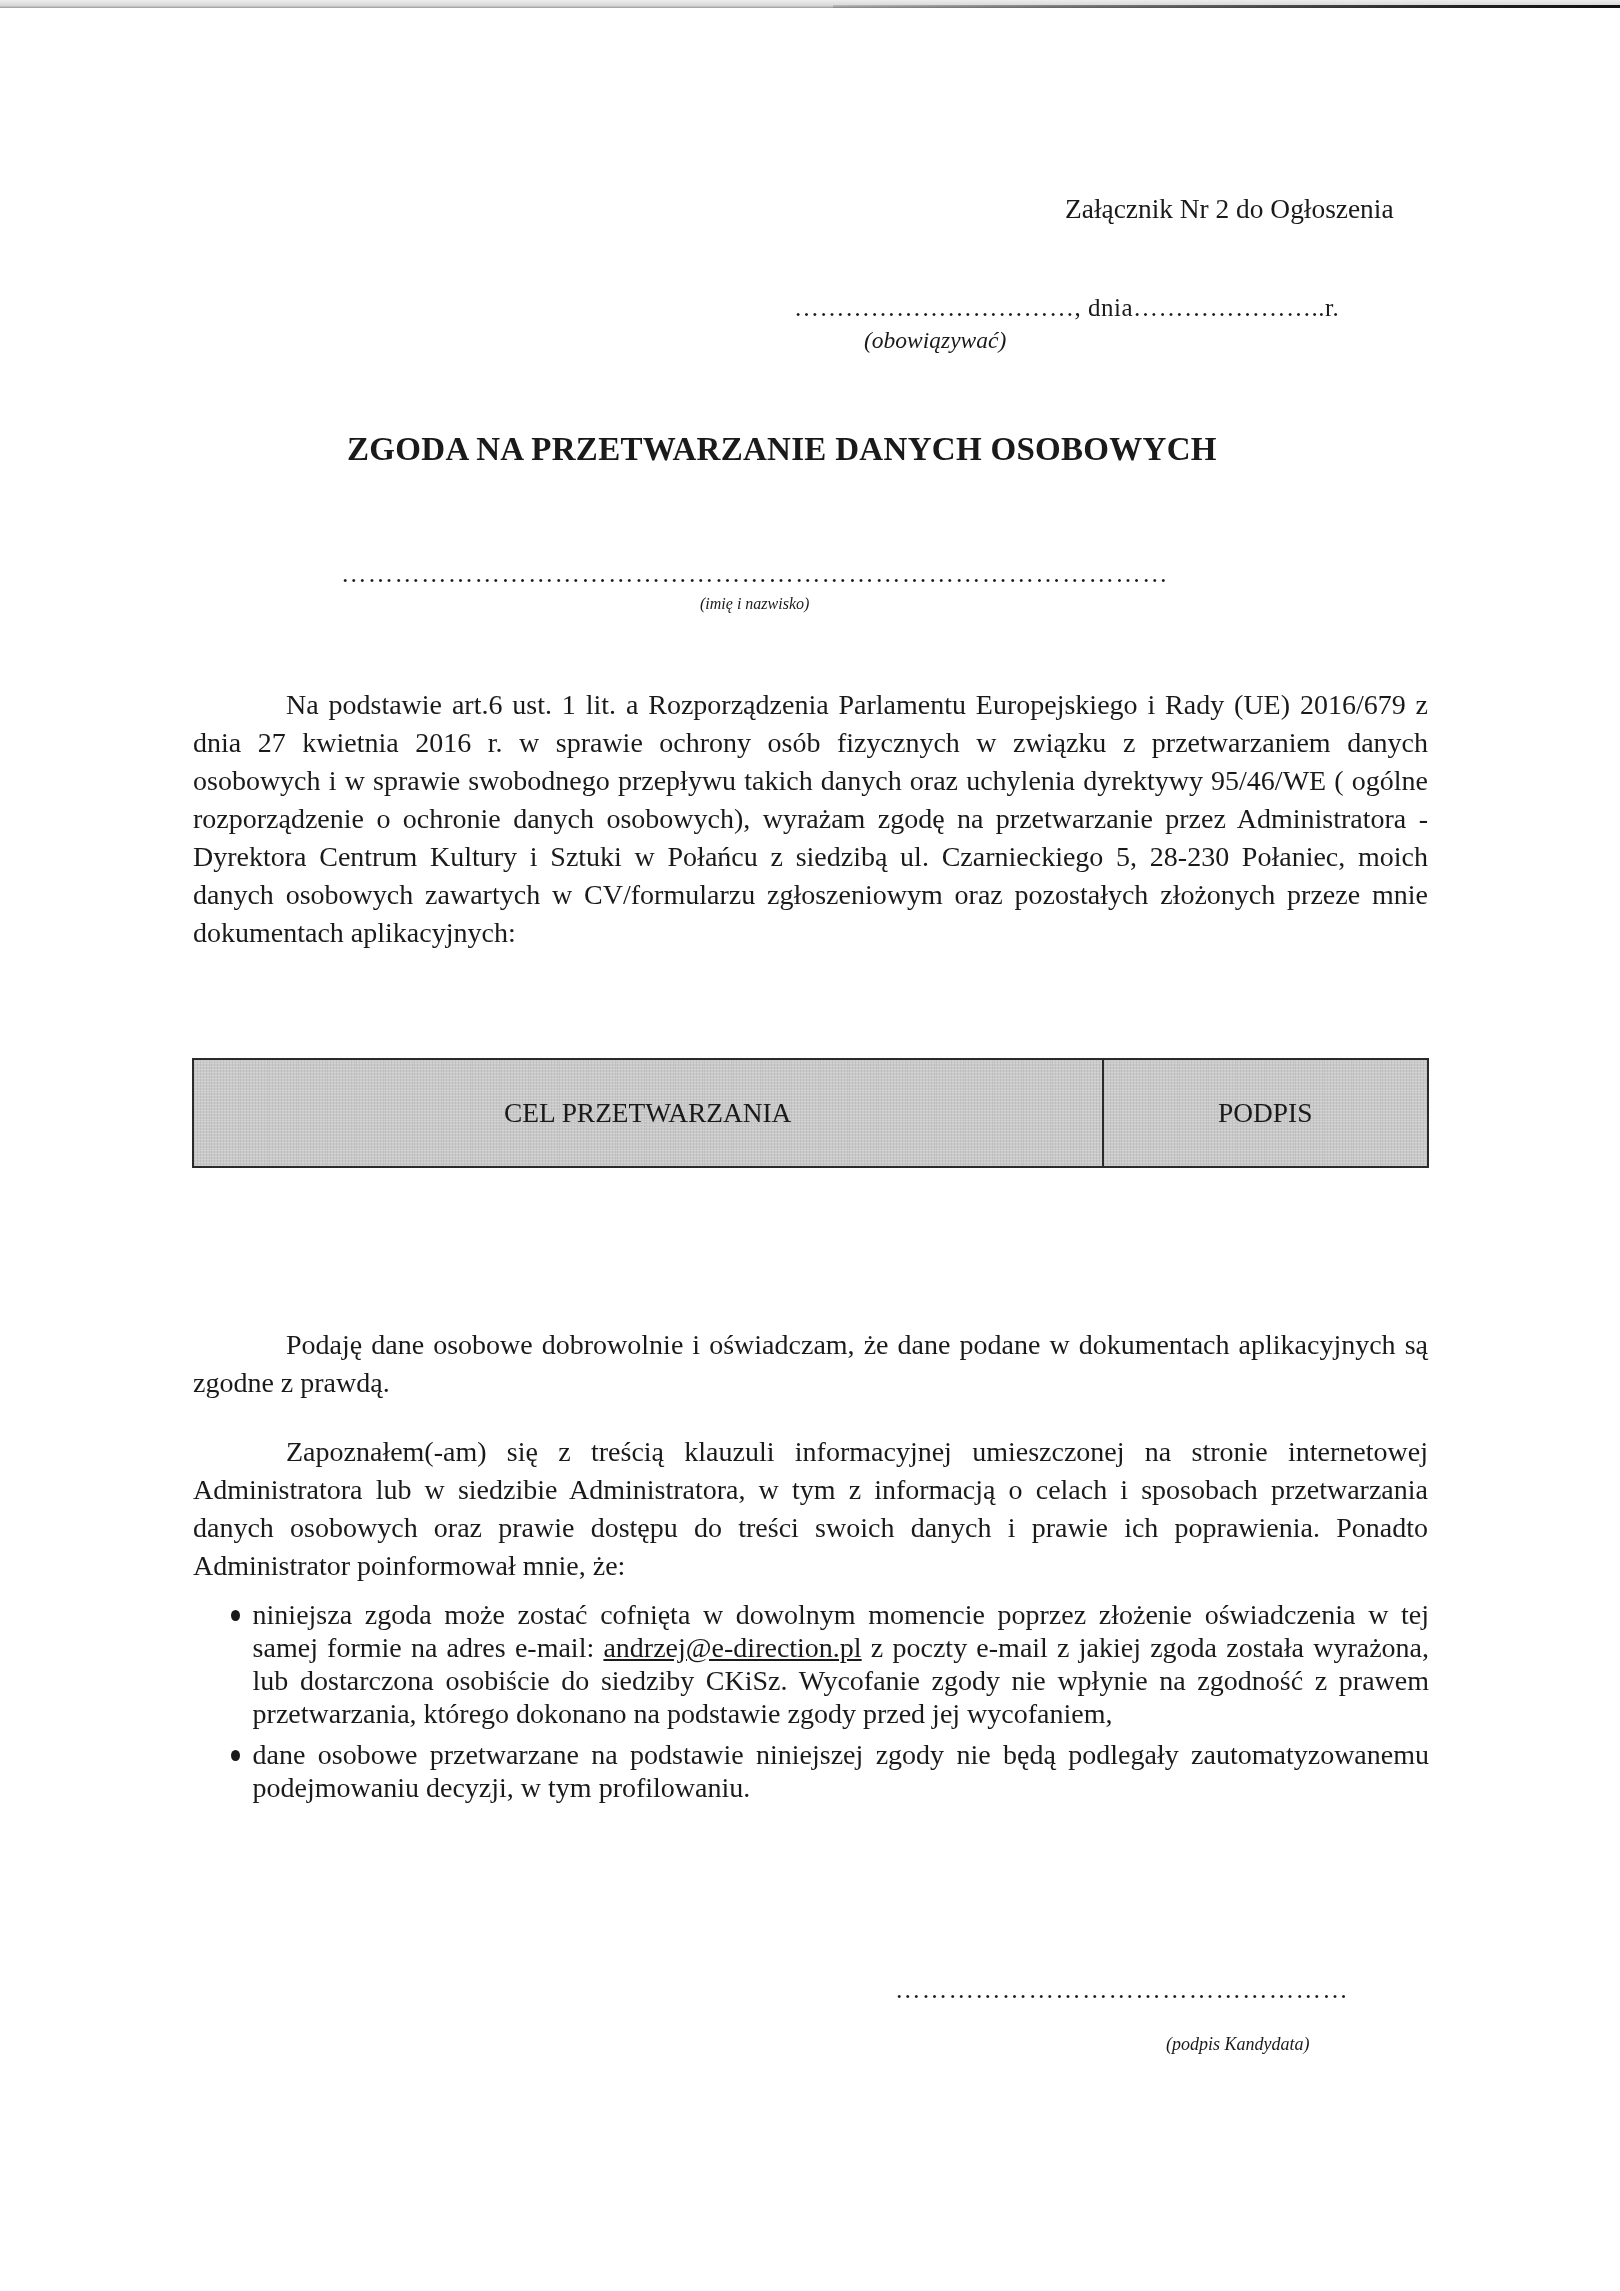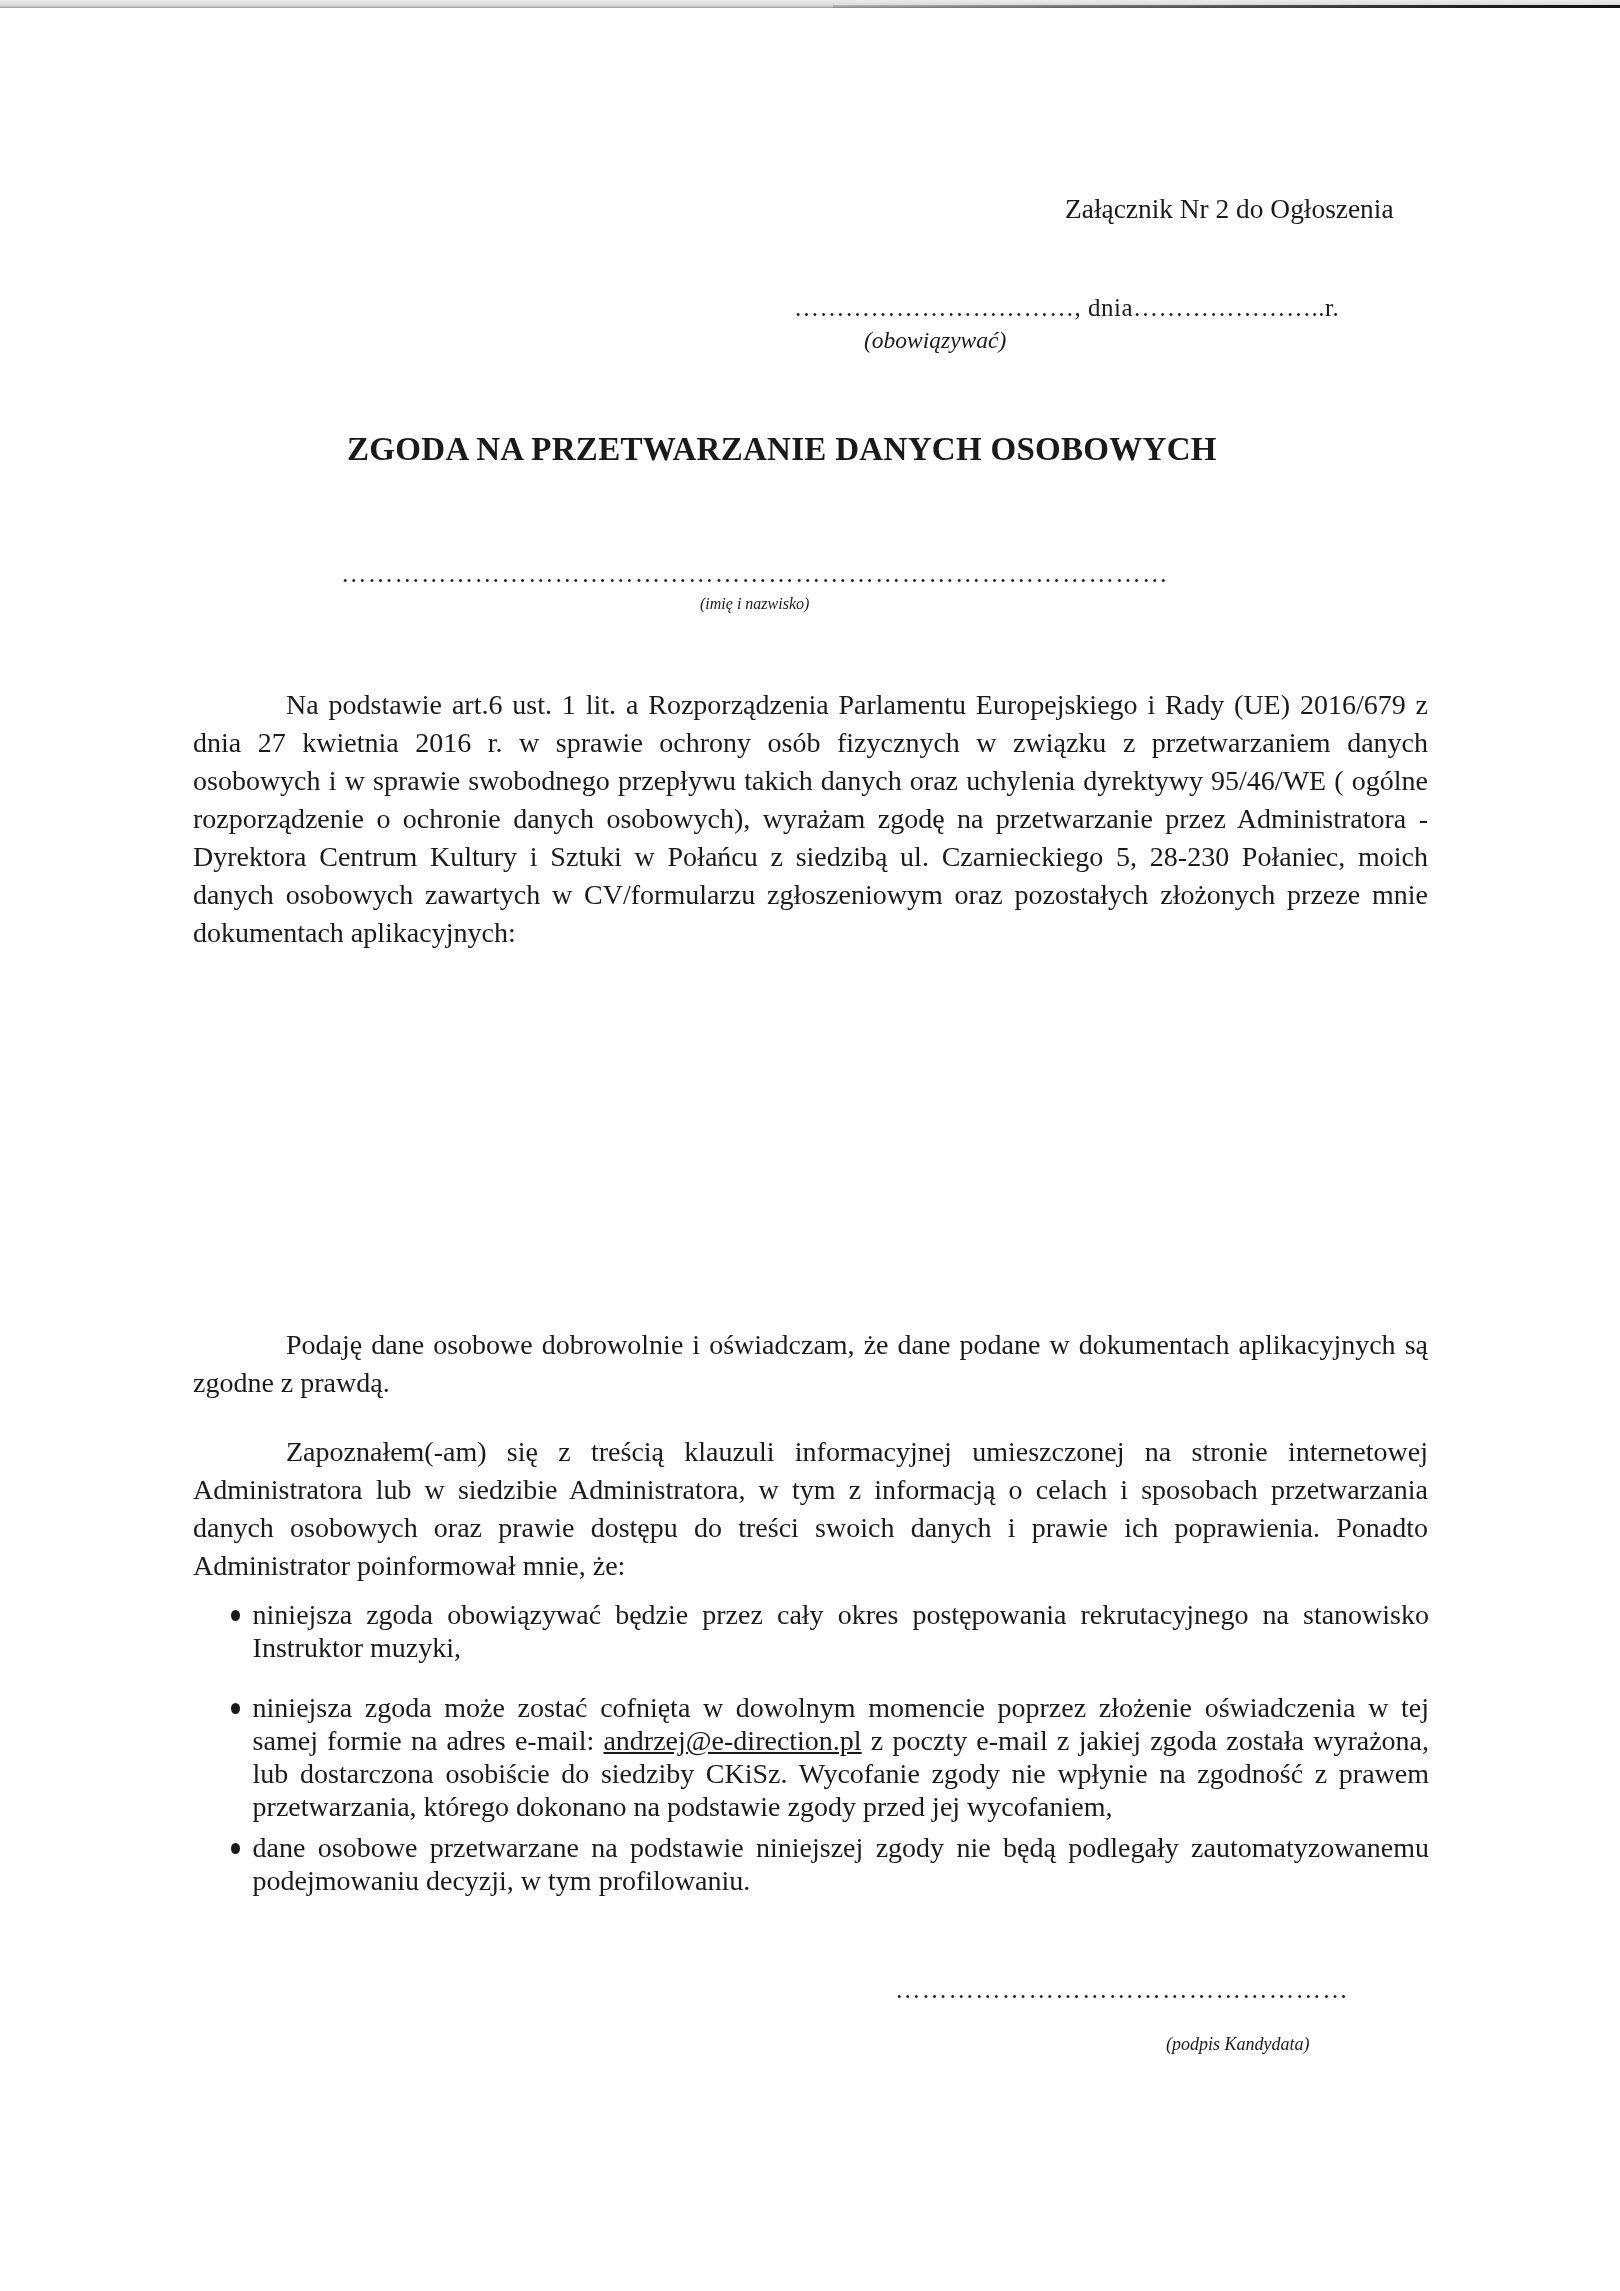--- a/index.html
+++ b/index.html
@@ -80,32 +80,32 @@
 
 <div class="abs title">ZGODA NA PRZETWARZANIE DANYCH OSOBOWYCH</div>
 
 <div class="abs name-line">…………………………………………………………………………………</div>
 <div class="abs name-hint">(imię i nazwisko)</div>
 
 <div class="abs para p1"><span class="indent"></span><span>Na podstawie art.6 ust. 1 lit. a Rozporządzenia Parlamentu Europejskiego i Rady (UE) 2016/679 z dnia 27 kwietnia 2016 r. w sprawie ochrony osób fizycznych w związku z przetwarzaniem danych osobowych i w sprawie swobodnego przepływu takich danych oraz uchylenia dyrektywy 95/46/WE ( ogólne rozporządzenie o ochronie danych osobowych), wyrażam zgodę na przetwarzanie przez Administratora - Dyrektora Centrum Kultury i Sztuki w Połańcu z siedzibą ul. Czarnieckiego 5, 28-230 Połaniec, moich danych osobowych zawartych w CV/formularzu zgłoszeniowym oraz pozostałych złożonych przeze mnie dokumentach aplikacyjnych:</span></div>
 
 <table class="abs tbl">
   <tbody>
+      <tr>
+    <td class="head c1">CEL PRZETWARZANIA</td>
+    <td class="head c2">PODPIS</td>
+  </tr>
 </tbody>
   </table>
 
 <div class="abs para p2"><span class="indent"></span><span>Podaję dane osobowe dobrowolnie i oświadczam, że dane podane w dokumentach aplikacyjnych są zgodne z prawdą.</span></div>
 
 <div class="abs para p3"><span class="indent"></span><span>Zapoznałem(-am) się z treścią klauzuli informacyjnej umieszczonej na stronie internetowej Administratora lub w siedzibie Administratora, w tym z informacją o celach i sposobach przetwarzania danych osobowych oraz prawie dostępu do treści swoich danych i prawie ich poprawienia. Ponadto Administrator poinformował mnie, że:</span></div>
 
 <ul class="abs bullets">
-  <li class="b1">
-    <span class="dot"></span>
-    <span class="txt">niniejsza zgoda obowiązywać będzie przez cały okres postępowania rekrutacyjnego na stanowisko Instruktor muzyki,</span>
-  </li>
   <li class="b2">
     <span class="dot"></span>
     <span class="txt"><span>niniejsza zgoda może zostać cofnięta w dowolnym momencie poprzez złożenie oświadczenia w tej samej formie na adres e-mail: </span><a class="email">andrzej@e-direction.pl</a><span> z poczty e-mail z jakiej zgoda została wyrażona, lub dostarczona osobiście do siedziby CKiSz. Wycofanie zgody nie wpłynie na zgodność z prawem przetwarzania, którego dokonano na podstawie zgody przed jej wycofaniem,</span></span>
   </li>
   <li class="b3">
     <span class="dot"></span>
     <span class="txt">dane osobowe przetwarzane na podstawie niniejszej zgody nie będą podlegały zautomatyzowanemu podejmowaniu decyzji, w tym profilowaniu.</span>
   </li>
 </ul>
 

